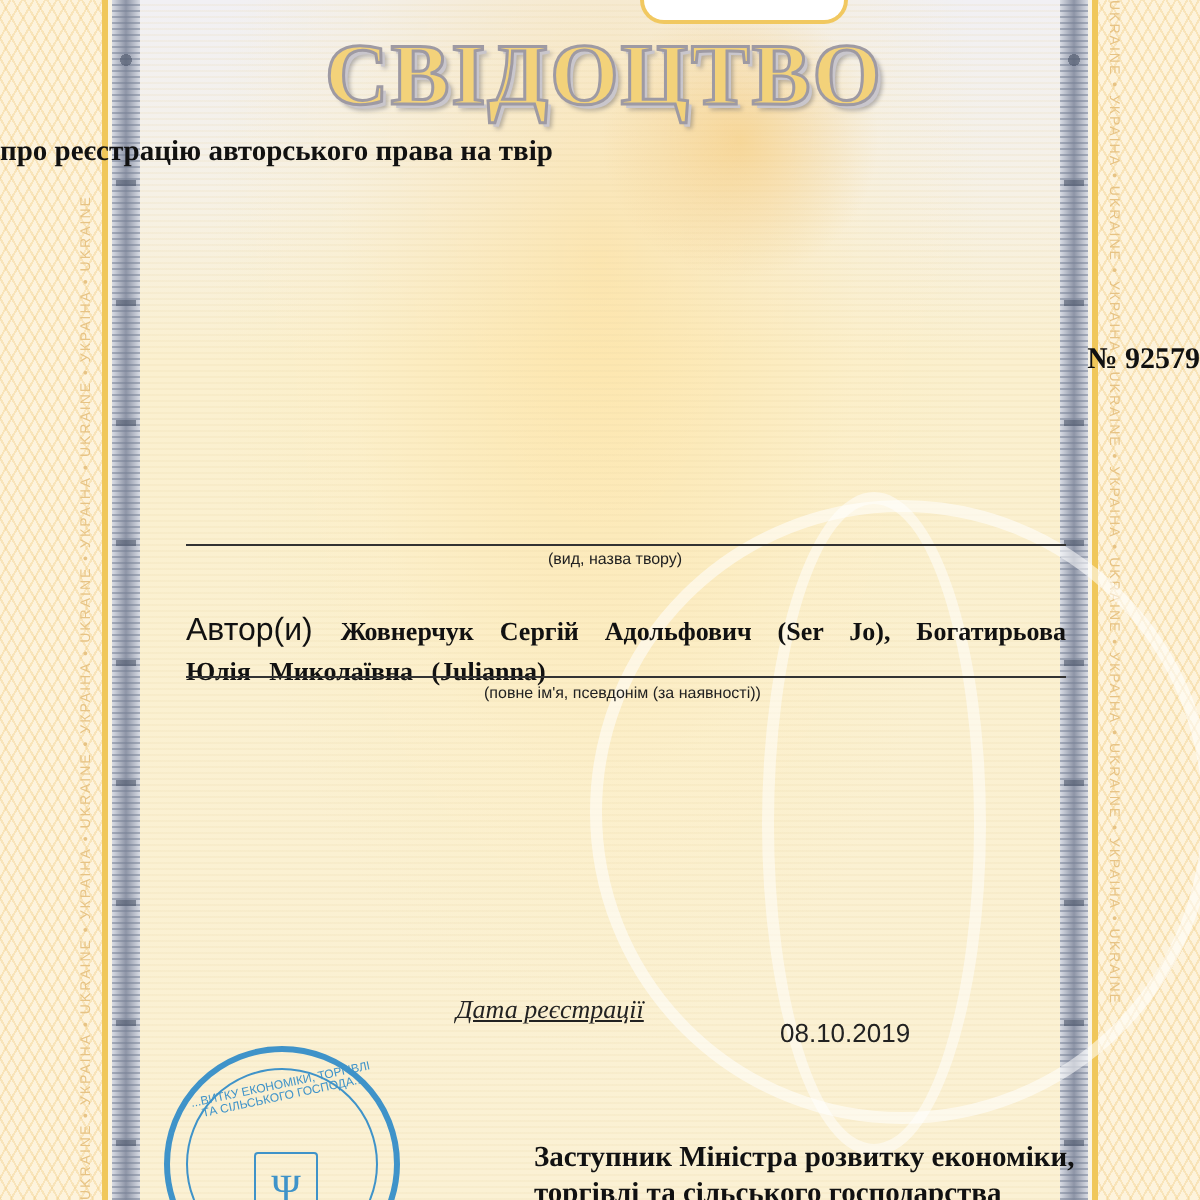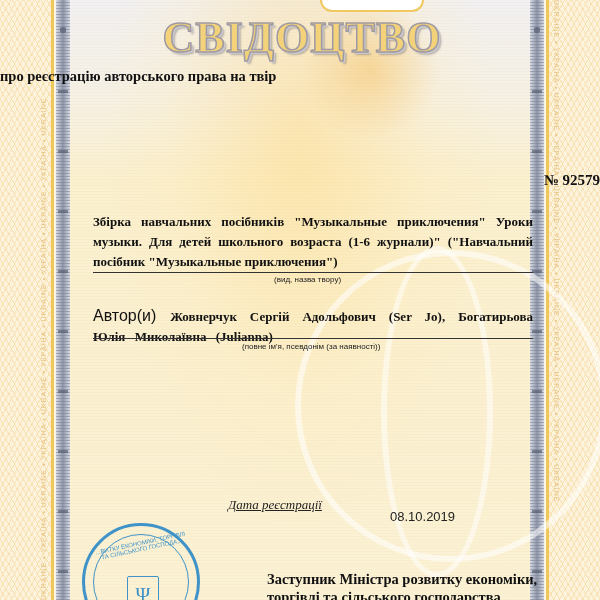--- a/index.html
+++ b/index.html
@@ -92,21 +92,20 @@
   <div class="paper">
     <div class="rosette"></div>
     <div class="top-cap"></div>
     <div class="globe"></div>
   </div>
 
   <div class="title">СВІДОЦТВО</div>
   <div class="subtitle">про реєстрацію авторського права на твір</div>
   <div class="number">№ 92579</div>
 
-  <div class="work-title">Збірка навчальних посібників "Музыкальные приключения" Уроки музыки. Для детей школьного возраста (1-6 журнали)"  ("Навчальний посібник "Музыкальные приключения")</div>
   <div class="rule" style="top:272px;"></div>
   <div class="caption" style="left:274px; top:275px;text-align:center;">(вид, назва твору)</div>
 
   <div class="authors">
     <span class="lbl">Автор(и)</span><span class="names">Жовнерчук Сергій Адольфович (Ser Jo), Богатирьова Юлія Миколаївна (Julianna)</span>
   </div>
   <div class="rule" style="top:338px;"></div>
   <div class="caption" style="left:242px; top:342px;">(повне ім'я, псевдонім (за наявності))</div>
 
   <div class="date-label">Дата реєстрації</div>

